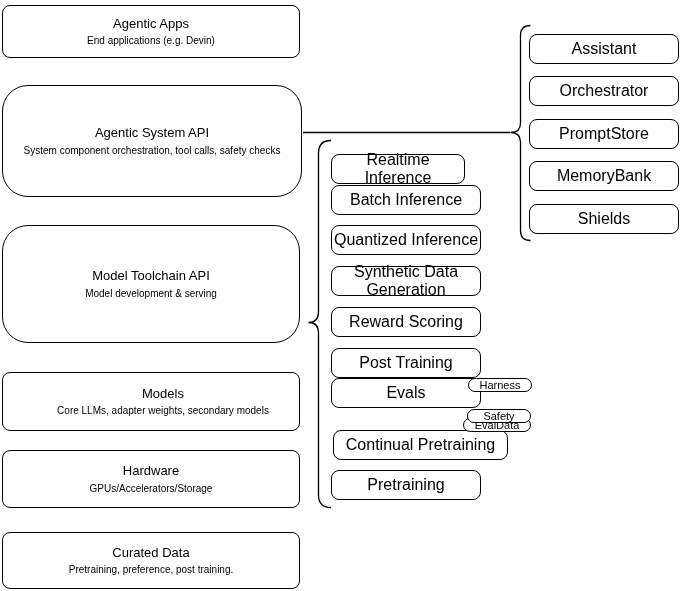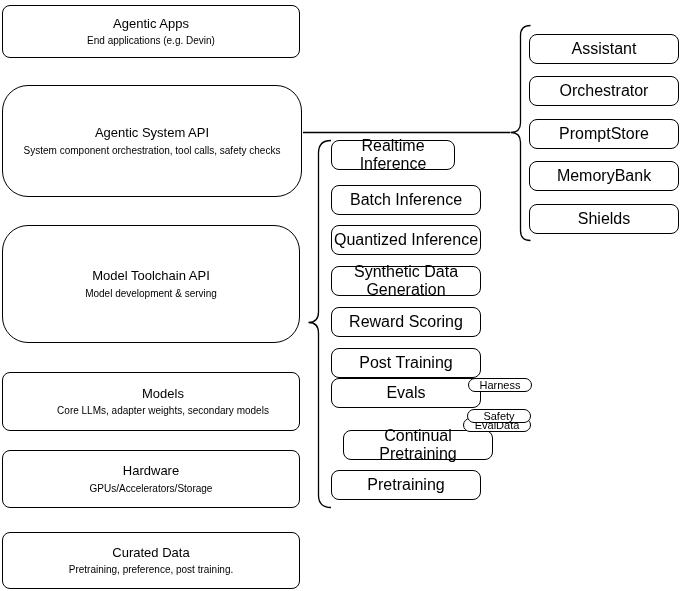--- a/index.html
+++ b/index.html
@@ -87,42 +87,42 @@
   <div class="box" style="left:2px; top:450px; width:298px; height:58px;">
     <div class="t">Hardware</div>
     <div class="s">GPUs/Accelerators/Storage</div>
   </div>
 
   <div class="box" style="left:2px; top:532px; width:298px; height:57px;">
     <div class="t">Curated Data</div>
     <div class="s">Pretraining, preference, post training.</div>
   </div>
 
-  <div class="node" style="left:331px; top:140px; width:124px; height:30px;">
+  <div class="node" style="left:331px; top:154px; width:134px; height:30px;">
     <span>Realtime Inference</span>
   </div>
   <div class="node" style="left:331px; top:185px; width:150px; height:30px;">
     <span>Batch Inference</span>
   </div>
   <div class="node" style="left:331px; top:225px; width:150px; height:30px;align-items:center;">
     <span>Quantized Inference</span>
   </div>
   <div class="node" style="left:331px; top:266px; width:150px; height:30px;">
     <span>Synthetic Data Generation</span>
   </div>
   <div class="node" style="left:331px; top:307px; width:150px; height:30px;">
     <span>Reward Scoring</span>
   </div>
   <div class="node" style="left:331px; top:348px; width:150px; height:30px;">
     <span>Post Training</span>
   </div>
   <div class="node" style="left:331px; top:378px; width:150px; height:30px;">
     <span>Evals</span>
   </div>
-  <div class="node" style="left:343px; top:430px; width:150px; height:30px;">
+  <div class="node" style="left:333px; top:430px; width:175px; height:30px;">
     <span>Continual Pretraining</span>
   </div>
   <div class="node" style="left:331px; top:470px; width:150px; height:30px;">
     <span>Pretraining</span>
   </div>
 
   <div class="pill" style="left:468px; top:378px; width:64px; height:14px;">
     <span>Harness</span>
   </div>
   <div class="pill" style="left:463px; top:394px; width:68px; height:14px;margin-top:24px;">

